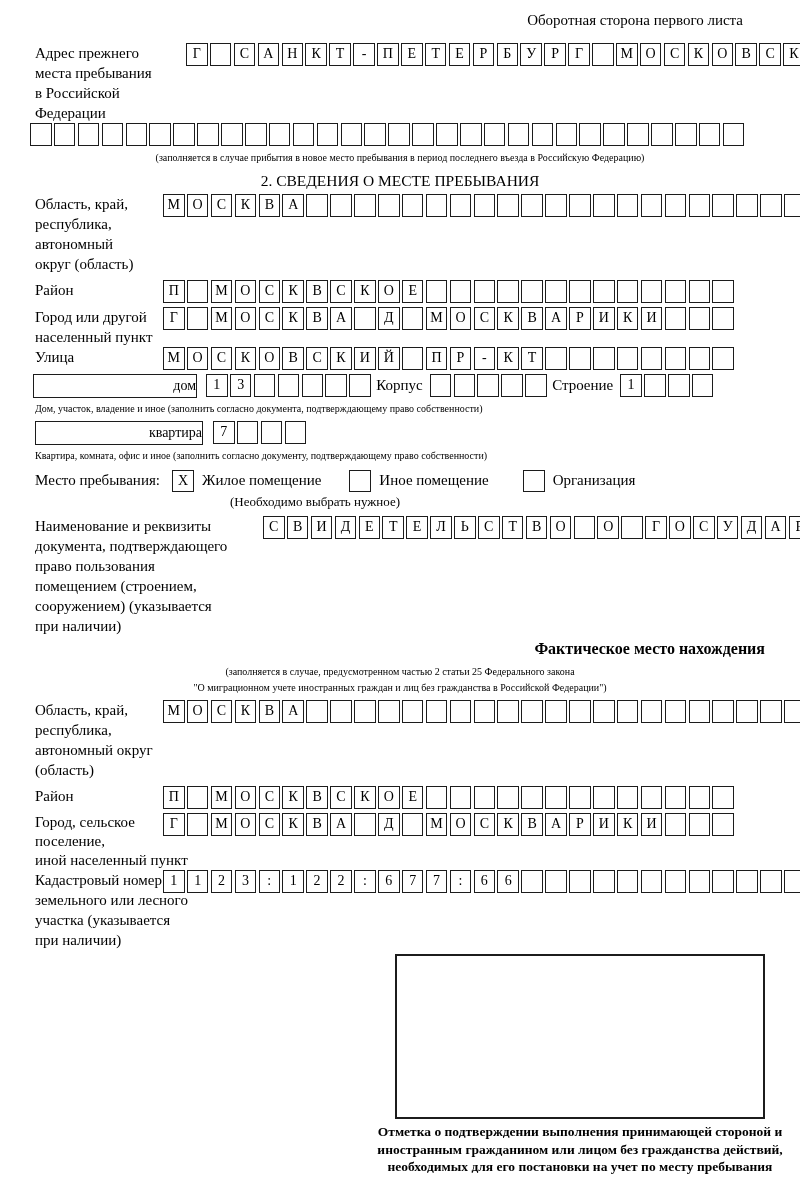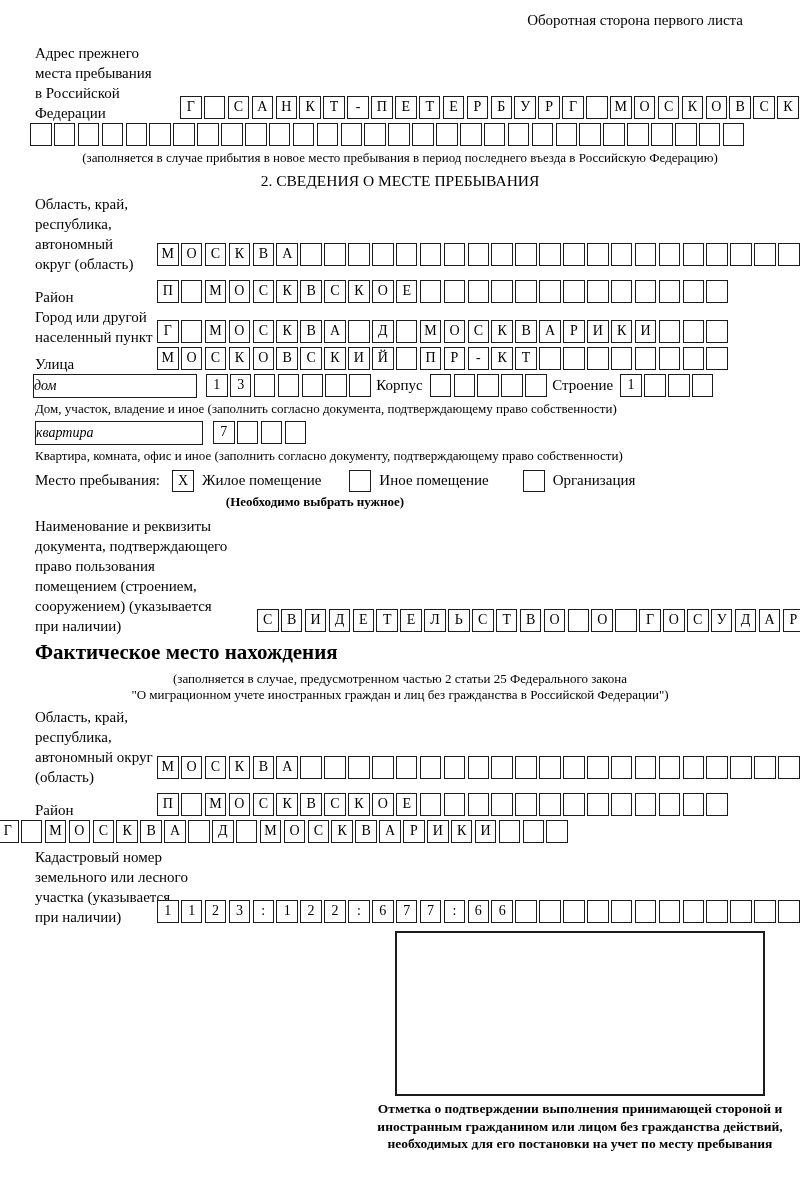--- a/index.html
+++ b/index.html
@@ -2,52 +2,52 @@
 <html><head>
 <meta charset="utf-8">
 <style>
   html,body{margin:0;padding:0;}
   body{
     width:800px;height:1180px;overflow:hidden;background:#ffffff;color:#000;
     font-family:"Liberation Serif", serif;
   }
   .page{box-sizing:border-box;width:800px;height:1180px;padding:12px 35px 4px 35px;position:relative;}
   .hdr-note{text-align:right;font-size:15px;padding-right:22px;margin-bottom:14px;}
-  .frow{display:flex;align-items:flex-end;}
+  .frow{display:flex;align-items:flex-start;gap:6px;}
   .flabel{font-size:15px;line-height:20px;white-space:pre-line;flex:0 0 auto;}
   .stack{display:flex;}
   .boxrow{height:23px;margin-bottom:4px;white-space:nowrap;line-height:0;}
   .cell{
     display:inline-block;box-sizing:border-box;width:21.5px;height:23px;
     border:1.6px solid #1c1c1c;margin-right:2.4px;text-align:center;
     font-size:14px;line-height:19px;vertical-align:top;background:#fff;
   }
-  .caption{font-size:13px;line-height:16px;}
+  .caption{font-size:10px;line-height:16px;}
   .center{text-align:center;}
   .sec-title{font-size:15.5px;font-weight:normal;text-align:center;margin:2px 0 4px 0;}
   .wide-row{margin-left:-5px;}
   .mb6{margin-bottom:6px;}
   .mb4{margin-bottom:4px;}
   .domrow{display:flex;align-items:flex-start;margin-left:-2px;height:27px;}
   .named-box{
     box-sizing:border-box;border:1.6px solid #1c1c1c;height:24px;
-    text-align:left;font-size:14px;line-height:21px;background:#fff;font-style:italic;
+    text-align:right;font-size:14px;line-height:21px;background:#fff;
   }
   .dom-box{width:164px;margin-right:9px;}
   .kv-box{width:168px;margin-right:10px;}
   .inline-label{font-size:15px;line-height:23px;margin:0 7px 12px 3px;}
   .mestorow{display:flex;align-items:center;height:25px;font-size:15px;}
   .cbox{
     display:inline-block;box-sizing:border-box;width:22px;height:22px;
     border:1.6px solid #1c1c1c;text-align:center;font-size:14px;line-height:19px;
   }
   .opt-label{margin-left:8px;text-align:right;}
   .sp1{margin-left:12px;} .sp2{margin-left:28px;} .sp3{margin-left:34px;}
-  .note-center{width:560px;text-align:center;font-size:13px;line-height:17px;margin-bottom:6px;font-weight:bold;}
-  .fact-title{font-size:21px;font-weight:bold;text-align:left;margin:4px 0 6px 0;}
+  .note-center{width:560px;text-align:center;font-size:13px;line-height:17px;margin-bottom:6px;}
+  .fact-title{font-size:16px;font-weight:bold;text-align:right;margin:4px 0 6px 0;}
   .stamp-box{
     box-sizing:border-box;margin-left:360px;width:370px;height:165px;
     border:2px solid #1c1c1c;margin-top:4px;
   }
   .stamp-caption{
     margin-left:310px;width:470px;text-align:center;
     font-size:13.5px;line-height:17.5px;margin-top:4px;font-weight:bold;
   }
 </style>
 </head>
@@ -155,20 +155,22 @@
       <div class="boxrow"><span class="cell"></span><span class="cell"></span><span class="cell"></span><span class="cell"></span><span class="cell"></span><span class="cell"></span><span class="cell"></span><span class="cell"></span><span class="cell"></span><span class="cell"></span><span class="cell"></span><span class="cell"></span><span class="cell"></span><span class="cell"></span><span class="cell"></span><span class="cell"></span><span class="cell"></span><span class="cell"></span><span class="cell"></span><span class="cell"></span><span class="cell"></span><span class="cell"></span><span class="cell"></span><span class="cell"></span></div>
     </div>
   </div>
 
   <div class="frow">
     <div class="flabel" style="width:122px">Район</div>
     <div class="boxrow"><span class="cell">П</span><span class="cell"></span><span class="cell">М</span><span class="cell">О</span><span class="cell">С</span><span class="cell">К</span><span class="cell">В</span><span class="cell">С</span><span class="cell">К</span><span class="cell">О</span><span class="cell">Е</span><span class="cell"></span><span class="cell"></span><span class="cell"></span><span class="cell"></span><span class="cell"></span><span class="cell"></span><span class="cell"></span><span class="cell"></span><span class="cell"></span><span class="cell"></span><span class="cell"></span><span class="cell"></span><span class="cell"></span></div>
   </div>
 
   <div class="frow">
+    <div class="flabel" style="width:160px;line-height:19px">Город, сельское поселение,
+иной населенный пункт</div>
     <div class="boxrow" style="margin-left:-38px"><span class="cell">Г</span><span class="cell"></span><span class="cell">М</span><span class="cell">О</span><span class="cell">С</span><span class="cell">К</span><span class="cell">В</span><span class="cell">А</span><span class="cell"></span><span class="cell">Д</span><span class="cell"></span><span class="cell">М</span><span class="cell">О</span><span class="cell">С</span><span class="cell">К</span><span class="cell">В</span><span class="cell">А</span><span class="cell">Р</span><span class="cell">И</span><span class="cell">К</span><span class="cell">И</span><span class="cell"></span><span class="cell"></span><span class="cell"></span></div>
   </div>
 
   <div class="frow">
     <div class="flabel" style="width:168px">Кадастровый номер
 земельного или лесного
 участка (указывается
 при наличии)</div>
     <div class="stack" style="margin-left:-46px">
       <div class="boxrow"><span class="cell">1</span><span class="cell">1</span><span class="cell">2</span><span class="cell">3</span><span class="cell">:</span><span class="cell">1</span><span class="cell">2</span><span class="cell">2</span><span class="cell">:</span><span class="cell">6</span><span class="cell">7</span><span class="cell">7</span><span class="cell">:</span><span class="cell">6</span><span class="cell">6</span><span class="cell"></span><span class="cell"></span><span class="cell"></span><span class="cell"></span><span class="cell"></span><span class="cell"></span><span class="cell"></span><span class="cell"></span><span class="cell"></span></div>

